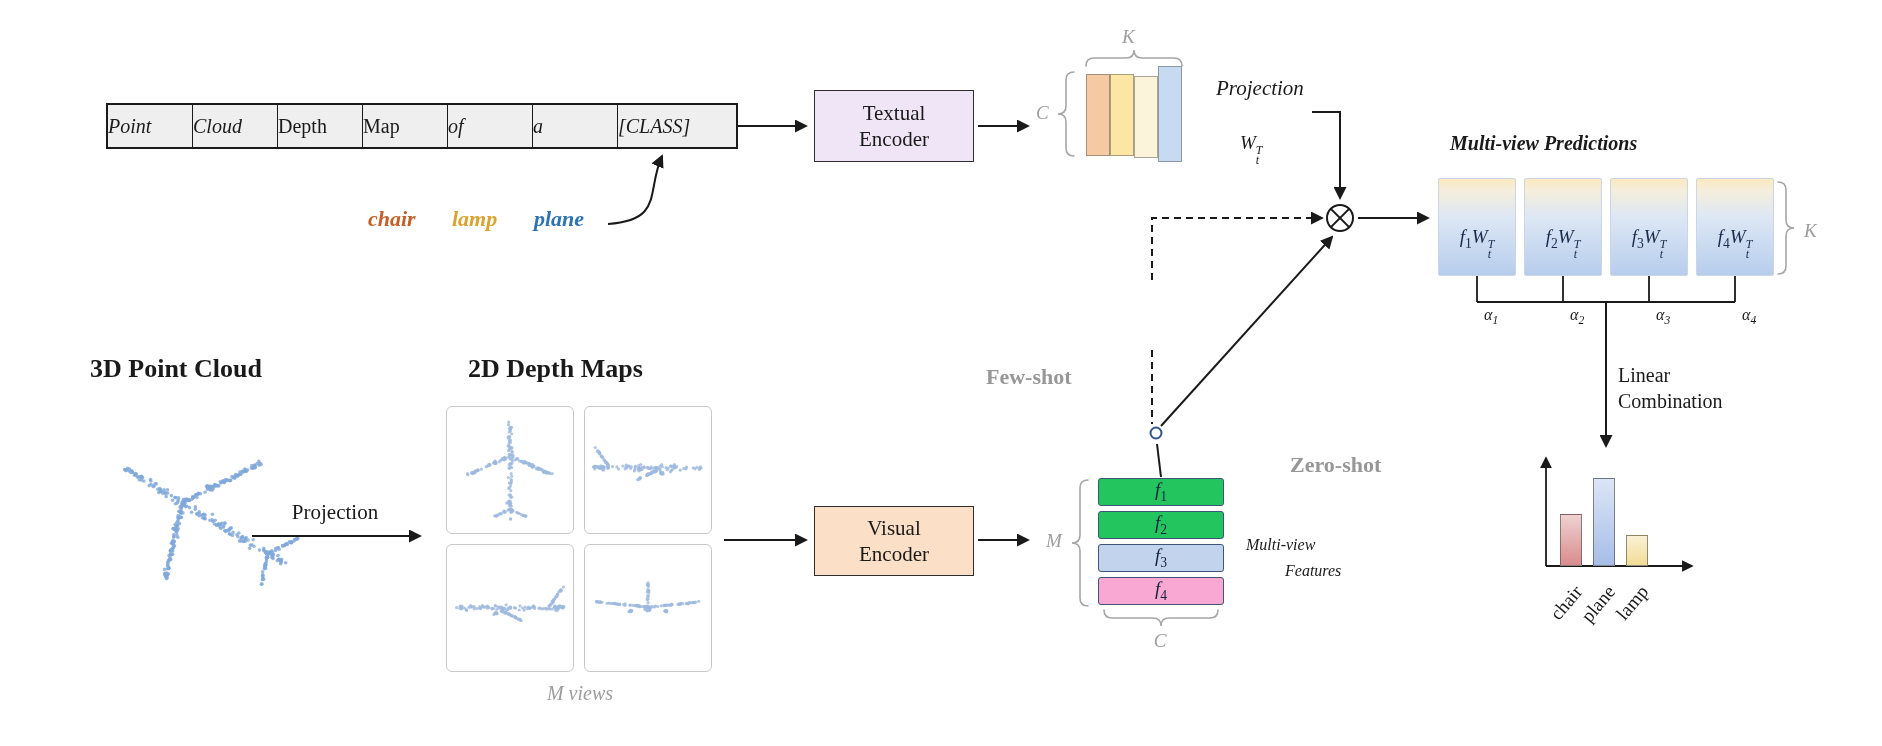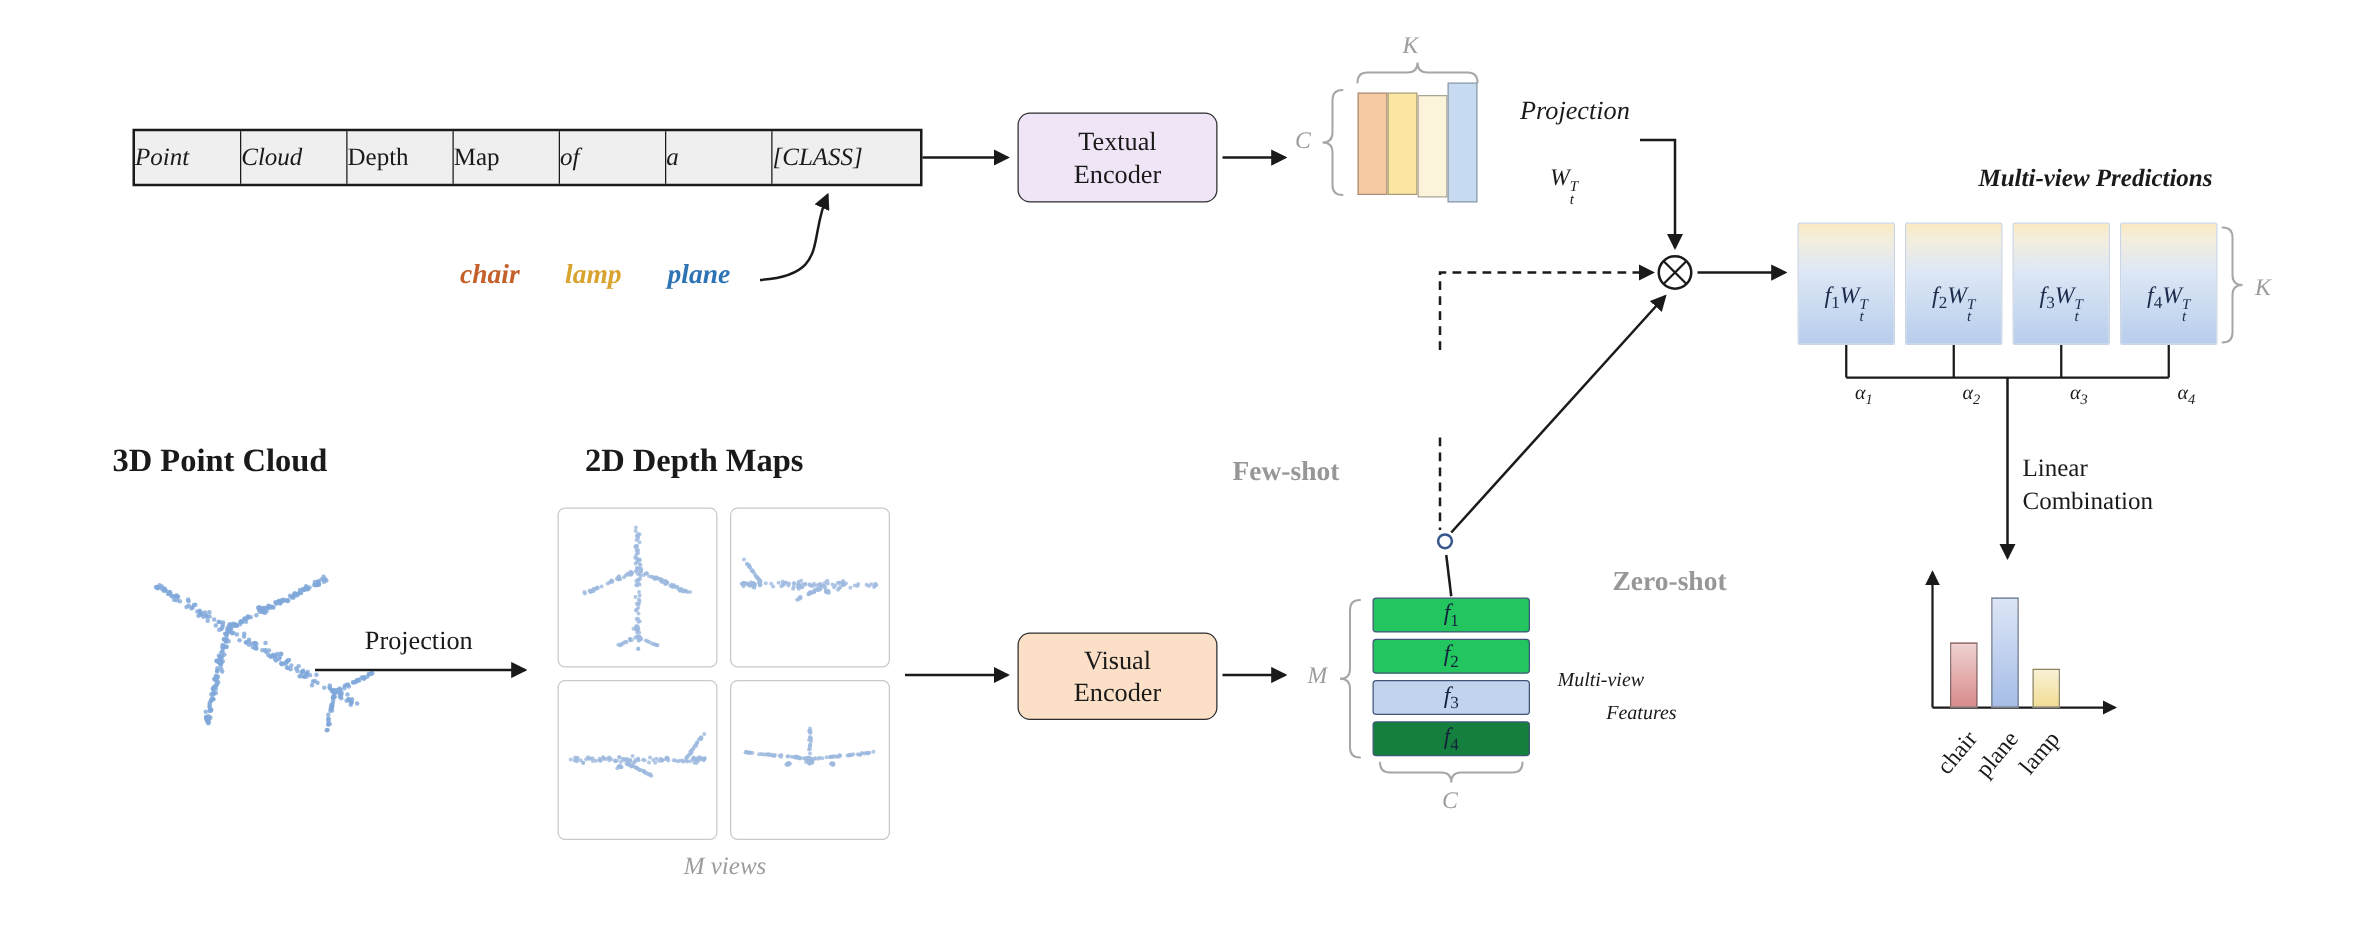--- a/index.html
+++ b/index.html
@@ -7,21 +7,21 @@
          font-family:"Liberation Serif","DejaVu Serif",serif;color:#1a1a1a}
   svg#wires{position:absolute;left:0;top:0}
   .abs{position:absolute}
   
   .prompt{position:absolute;left:106px;top:103px;display:flex;border:2px solid #1a1a1a;background:#efefef}
   .prompt .cell{width:84px;height:42px;line-height:42px;font-size:20px;border-right:1.6px solid #1a1a1a}
   .prompt .cell:last-child{width:118px;border-right:none}
   .prompt .cell:nth-child(-n+2),.prompt .cell:nth-child(n+5){font-style:italic}
   .cword{position:absolute;font-size:22px;font-weight:700;font-style:italic}
   
-  .encoder{position:absolute;width:158px;border:1.6px solid #2d2d2d;border-radius:10px;text-align:center;
+  .encoder{position:absolute;width:158px;border:1.6px solid #2d2d2d;border-radius:0;text-align:center;
            font-size:21px;display:flex;flex-direction:column;justify-content:center;line-height:26px}
   .enc-t{left:814px;top:90px;height:70px;background:#EFE5F6}
   .enc-v{left:814px;top:506px;height:68px;background:#FBDFC7}
   .adapter{position:absolute;left:1074px;top:282px;width:156px;height:66px;background:#DDEDD4;
            border:1.8px dashed #5F8F4D;border-radius:8px;display:flex;flex-direction:column;justify-content:center;
            text-align:center;font-size:20px;line-height:25px;color:#1d3a20}
   
   .kbar{position:absolute;width:24px;border:1px solid rgba(70,70,70,.45);box-sizing:border-box}
   
   .dim{position:absolute;color:#9D9D9D;font-style:italic;font-size:19px}
@@ -29,25 +29,25 @@
   
   .pbox{position:absolute;top:178px;width:78px;height:98px;border:1px solid #CBD5E3;border-radius:2px;box-sizing:border-box;
         background:linear-gradient(180deg,#FBE9C0 0%,#F5EEDC 12%,#DDE7F5 40%,#B7CDEC 100%);
         display:flex;align-items:center;justify-content:center;padding-top:30px}
   .plabel{font-size:19px;color:#1B2A4A;white-space:nowrap}
   .mi{font-style:italic}
   sub{font-size:72%}
   .ss{display:inline-flex;flex-direction:column;align-items:flex-start;vertical-align:-5px;font-style:italic}
   .ss sup,.ss sub{font-size:12px;line-height:10px;vertical-align:baseline}
   .alpha{position:absolute;top:306px;font-size:16px;font-style:italic}
-  .predtitle{position:absolute;left:1450px;top:132px;width:320px;text-align:right;font-style:italic;font-weight:700;font-size:20px}
+  .predtitle{position:absolute;left:1450px;top:132px;width:320px;text-align:left;font-style:italic;font-weight:700;font-size:20px}
   
   .frow{position:absolute;left:1098px;width:126px;height:28px;border:1.4px solid #3E5577;border-radius:3px;box-sizing:border-box;
         display:flex;align-items:center;justify-content:center;font-size:19px;color:#15223D}
-  .f1{background:#22c55e}.f2{background:#22c55e}.f3{background:#C2D4ED}.f4{background:#15803d}
+  .f1{background:#22c55e}.f2{background:#22c55e}.f3{background:#C2D4ED}.f4{background:#f9a8d4}
   
   .gridcell{position:absolute;width:128px;height:128px;border:1.5px solid #C9C9C9;border-radius:6px;box-sizing:border-box}
   
   .cbar{position:absolute;width:22px;bottom:180px;border:1px solid rgba(60,60,60,.55);box-sizing:border-box;
         background-image:linear-gradient(rgba(255,255,255,.6),rgba(255,255,255,0))}
   .clabel{position:absolute;top:578px;width:60px;text-align:right;font-size:19px;
           transform:rotate(-50deg);transform-origin:100% 40%}
   .title26{position:absolute;font-weight:700;font-size:26px}
   .it20{position:absolute;font-style:italic;font-size:16px}
   .t20{position:absolute;font-size:20px}

